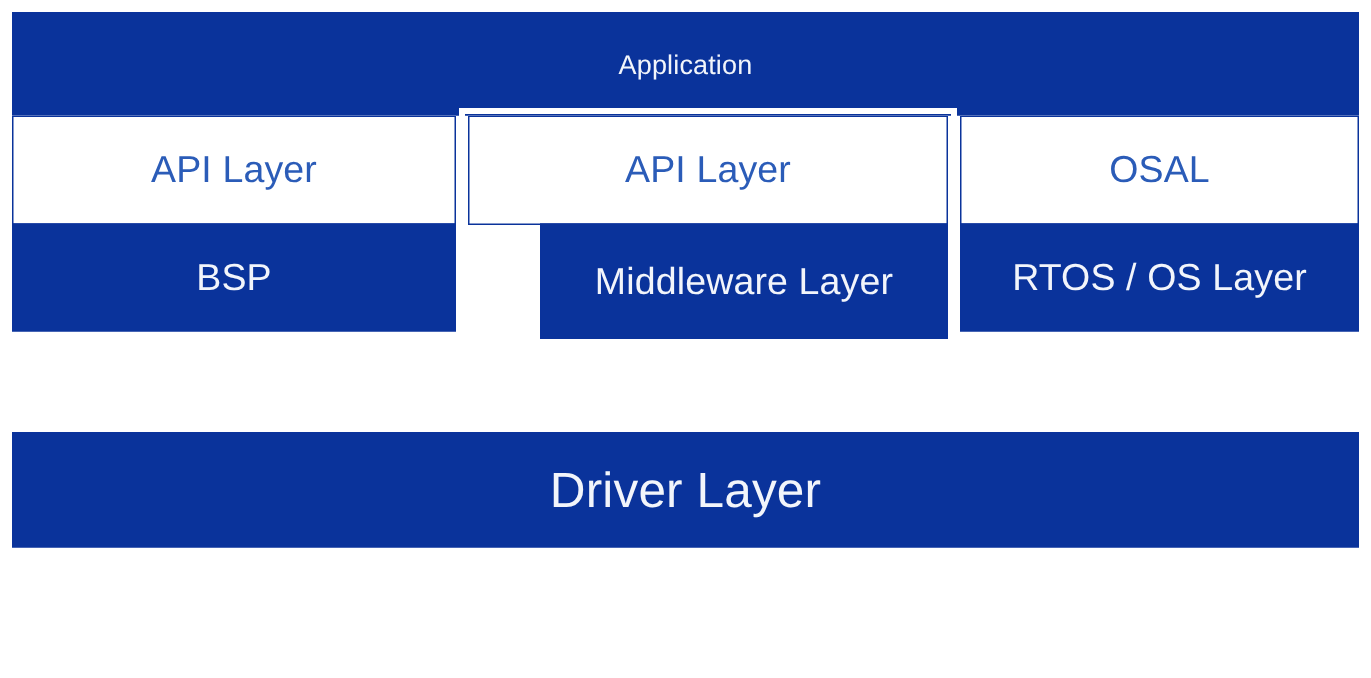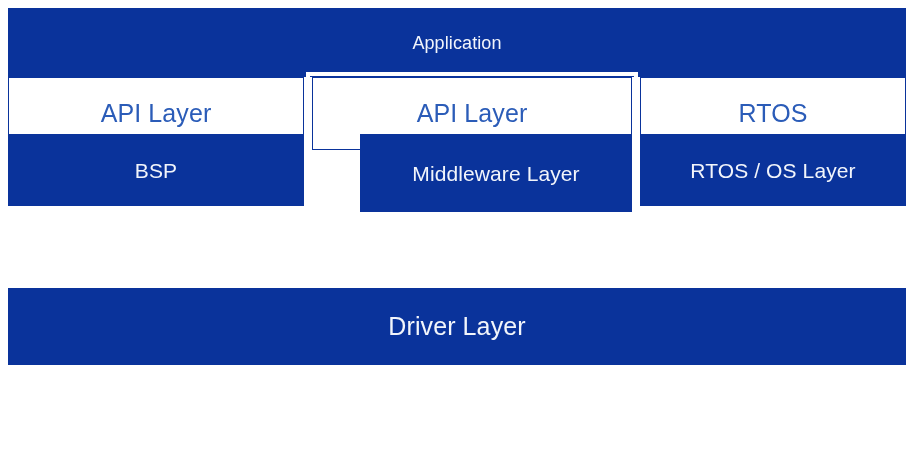--- a/index.html
+++ b/index.html
@@ -75,36 +75,36 @@
   }
 
   .cell-api {
     position: absolute;
     left: 0; top: 0; right: 0;
     height: 73px;
     font-size: 25px;
   }
   .cell-impl {
     position: absolute;
-    left: 0; top: 57px; right: 0;
+    left: 0; top: 72px; right: 0;
     height: 72px;
-    font-size: 21px;
+    font-size: 25px;
   }
   #col-middle .cell-impl { height: 78px; margin-left: 48px; }
 
   #row-hal {
     left: 8px;  top: 230px;
     width: 898px; height: 58px;
     font-size: 25px;
   }
 
   #row-driver {
     left: 8px;  top: 288px;
     width: 898px; height: 77px;
-    font-size: 25px;
+    font-size: 33px;
   }
 
   #row-hardware {
     left: 8px;  top: 372px;
     width: 898px; height: 72px;
     font-size: 25px;
   }
 </style>
 </head>
 <body>
@@ -119,21 +119,21 @@
   </div>
 
   <div class="col" id="col-middle">
     <div class="blk white cell-api">API Layer</div>
     <div class="blk blue cell-impl">Middleware Layer</div>
   </div>
 
   <div id="col-middle-ring"></div>
 
   <div class="col" id="col-right">
-    <div class="blk white cell-api">RTOS</div>
+    <div class="blk white cell-api">OSAL</div>
     <div class="blk blue cell-impl">RTOS / OS Layer</div>
   </div>
 
 
   <div class="blk blue" id="row-driver">Driver Layer</div>
 
 
 </div>
 
 </body></html>

